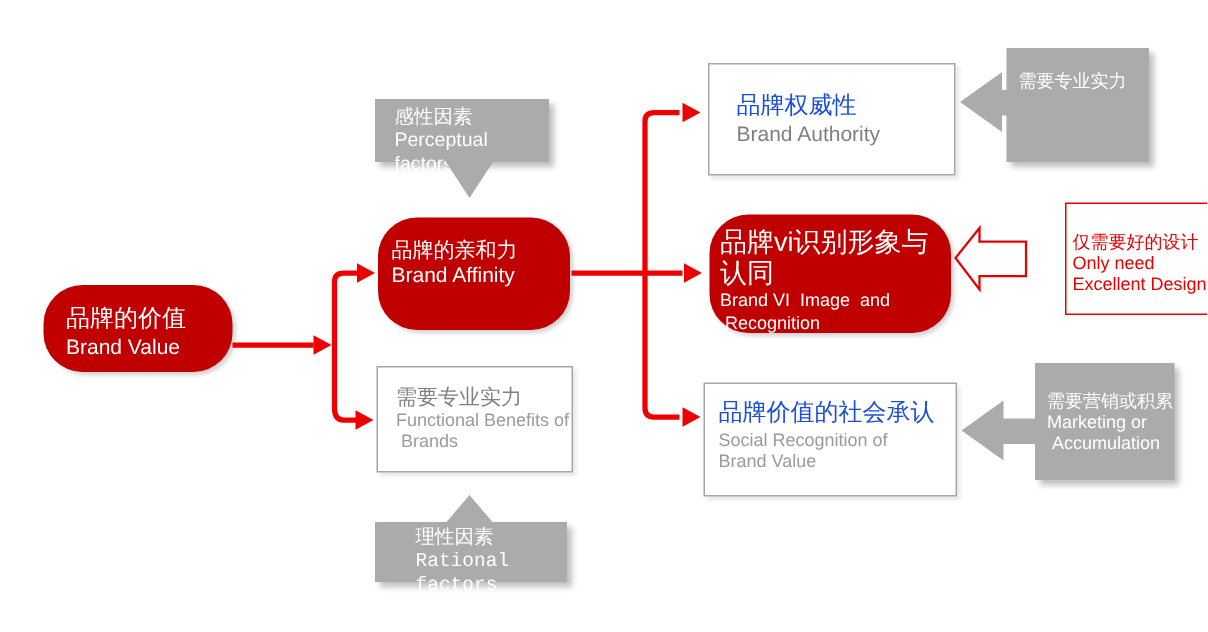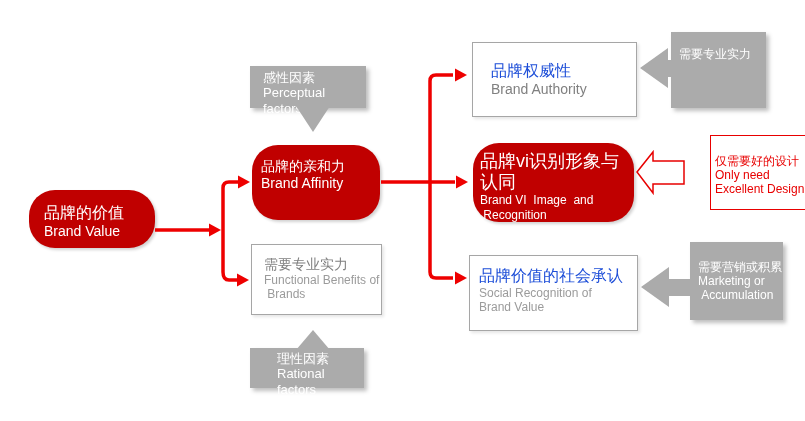--- a/index.html
+++ b/index.html
@@ -46,21 +46,21 @@
     <span class="zh t15">品牌的亲和力</span>
     <span class="en t14">Brand Affinity</span>
   </div>
 
   <div class="box white-box" style="left:251px;top:244px;width:131px;height:71px;padding:11px 0 0 12px;">
     <span class="zh t15 c-mid">需要专业实力</span>
     <span class="en t12 c-light">Functional Benefits of
  Brands</span>
   </div>
 
-  <div class="box gray-box" style="left:250px;top:348px;width:114px;height:40px;padding:3px 0 12px 27px;">
+  <div class="box gray-box" style="left:250px;top:348px;width:128px;height:40px;padding:3px 0 12px 27px;font-family:Liberation Mono, monospace;">
     <span class="zh t13">理性因素</span>
     <span class="en t13">Rational factors</span>
   </div>
 
   <div class="box white-box" style="left:472px;top:42px;width:165px;height:75px;padding:19px 0 0 18px;">
     <span class="zh t16 c-dark">品牌权威性</span>
     <span class="en t15 c-mid">Brand Authority</span>
   </div>
 
   <div class="box red-box" style="left:473px;top:143px;width:161px;height:79px;padding:8px 0 0 7px;">

